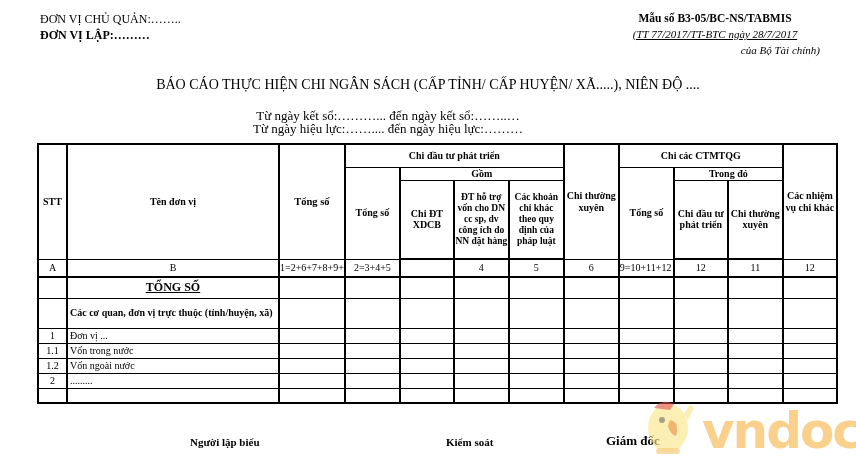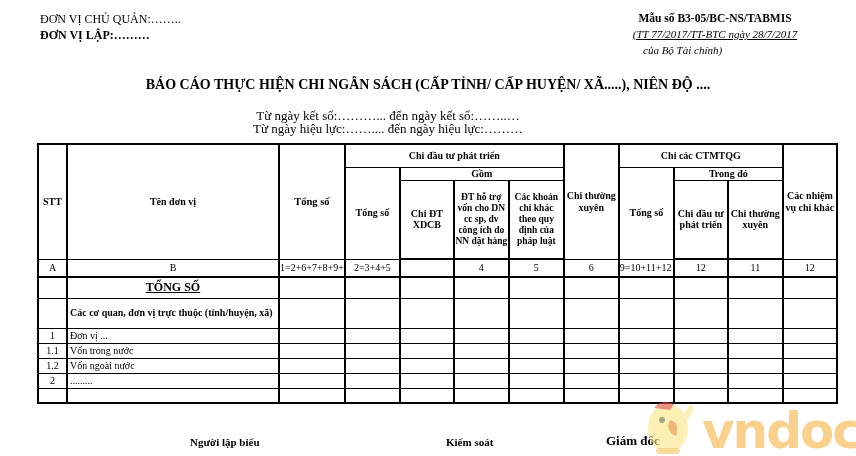--- a/index.html
+++ b/index.html
@@ -2,22 +2,22 @@
 <html><head>
 <meta charset="utf-8">
 <style>
   html,body{margin:0;padding:0;background:#fff;}
   body{width:856px;height:456px;position:relative;overflow:hidden;font-family:"Liberation Serif","DejaVu Serif",serif;color:#000;}
   .abs{position:absolute;}
   .hdr-l1{left:40px;top:12px;font-size:12px;}
   .hdr-l2{left:40px;top:28px;font-size:12px;font-weight:bold;}
   .hdr-r1{left:610px;top:12px;width:210px;text-align:center;font-size:11.5px;font-weight:bold;font-family:Liberation Serif, serif;}
   .hdr-r2{left:610px;top:28px;width:210px;text-align:center;font-size:11px;font-style:italic;text-decoration:underline;}
-  .hdr-r3{left:643px;top:44px;width:210px;text-align:left;font-size:11px;font-style:italic;}
-  .title{left:0;top:77px;width:856px;text-align:center;font-size:14px;font-weight:bold;}
+  .hdr-r3{left:610px;top:44px;width:210px;text-align:right;font-size:11px;font-style:italic;}
+  .title{left:0;top:77px;width:856px;text-align:center;font-size:14px;font-weight:normal;}
   .sub1{left:0;top:93px;width:776px;text-align:center;font-size:13px;margin-top:28px;}
   .sub2{left:0;top:108px;width:776px;text-align:center;font-size:13px;}
   table.rep{position:absolute;left:37px;top:143px;border-collapse:collapse;table-layout:fixed;border:2px solid #000;}
   table.rep td{border:1px solid #000;padding:0;font-size:10px;text-align:center;vertical-align:middle;line-height:1.15;overflow:hidden;white-space:nowrap;}
   table.rep td.wrap{white-space:normal;}
   table.rep td.b{font-weight:bold;}
   table.rep td.thick-r{border-right:2px solid #000;}
   table.rep tr.thick-b td{border-bottom:2px solid #000;}
   .left{text-align:left !important;padding-left:2px !important;}
   .data td{font-size:11px;}

